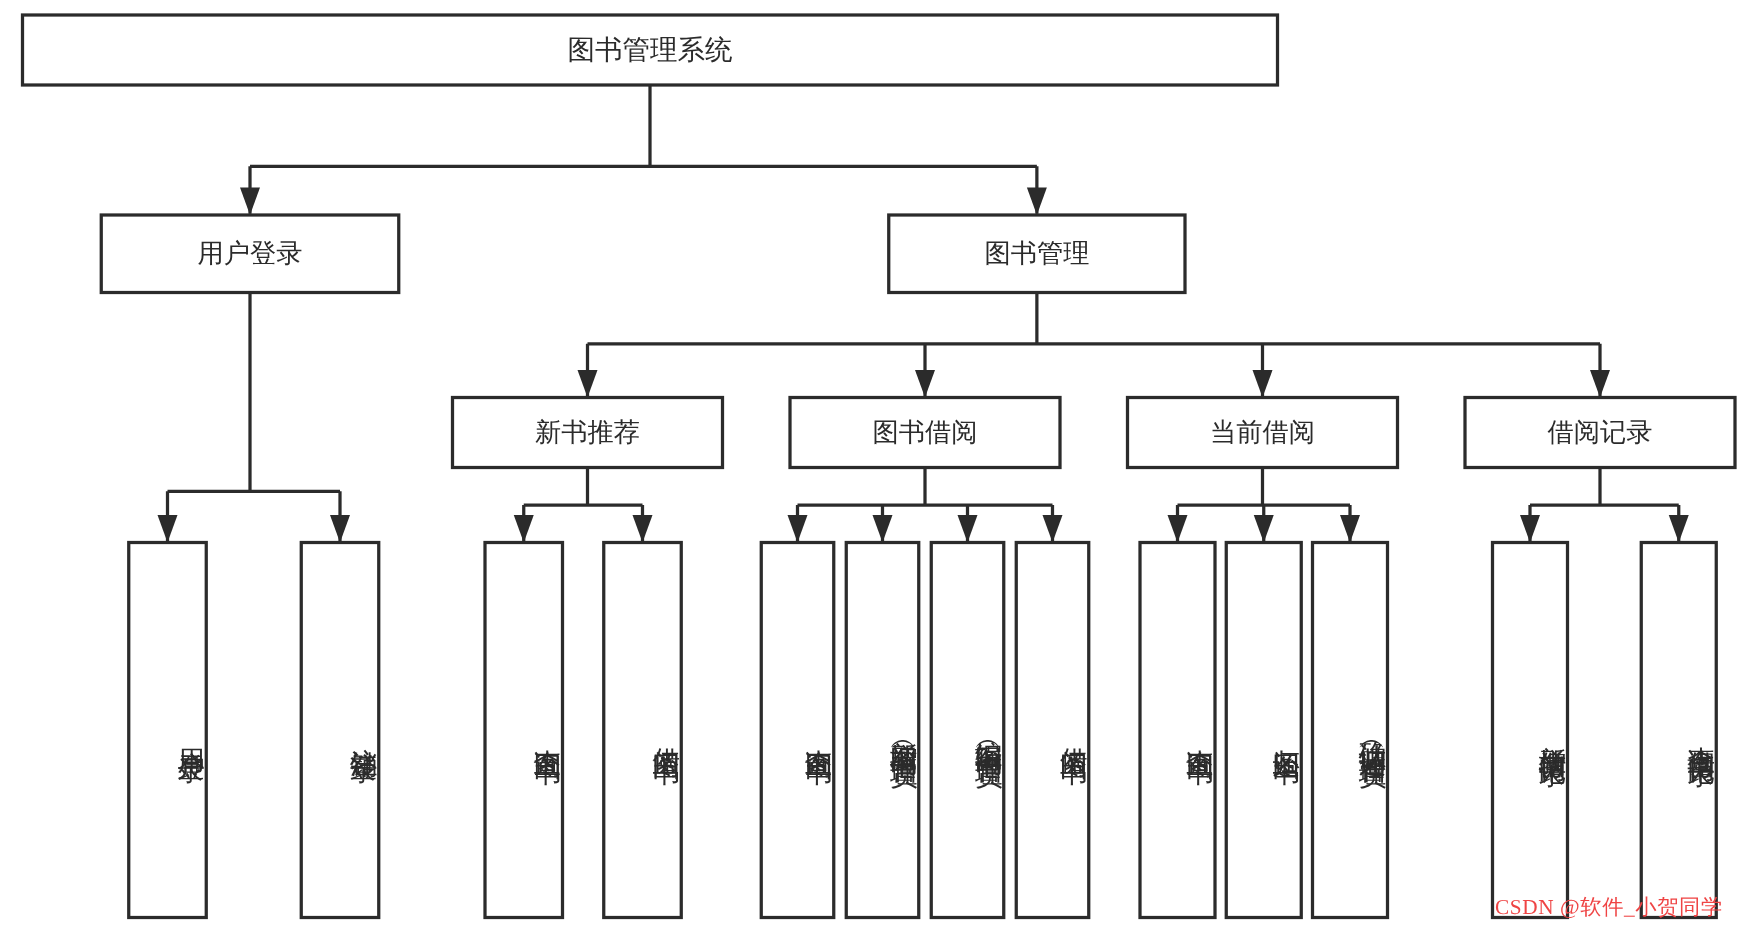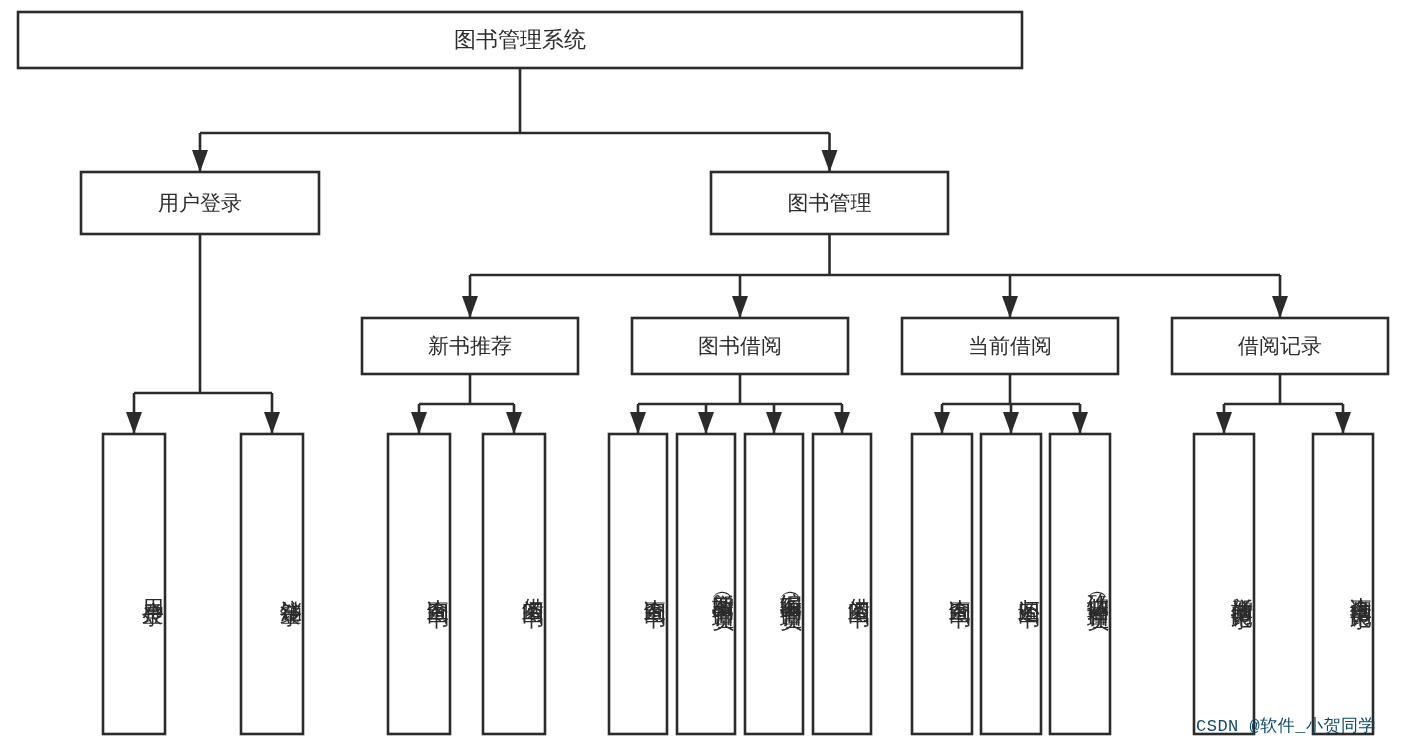--- a/index.html
+++ b/index.html
@@ -61,23 +61,23 @@
     font-family: "Liberation Sans", "DejaVu Sans", sans-serif;
     font-size: 22px;
     line-height: 1.12;
     letter-spacing: 2.5px;
     color: #2b2b2b;
     white-space: nowrap;
     pointer-events: none;
   }
   .watermark {
     position: absolute;
-    font-family: Liberation Mono, monospace;
+    font-family: Liberation Serif, serif;
     font-size: 17px;
-    color: #0c4a6e;
+    color: #ef4444;
     white-space: nowrap;
     letter-spacing: 0.5px;
   }
 </style>
 </head>
 <body>
 
 <div id="diagram-root">
   <svg id="diagram-svg" width="1405" height="747" viewBox="0 0 1405 747" xmlns="http://www.w3.org/2000/svg">
       <g>

